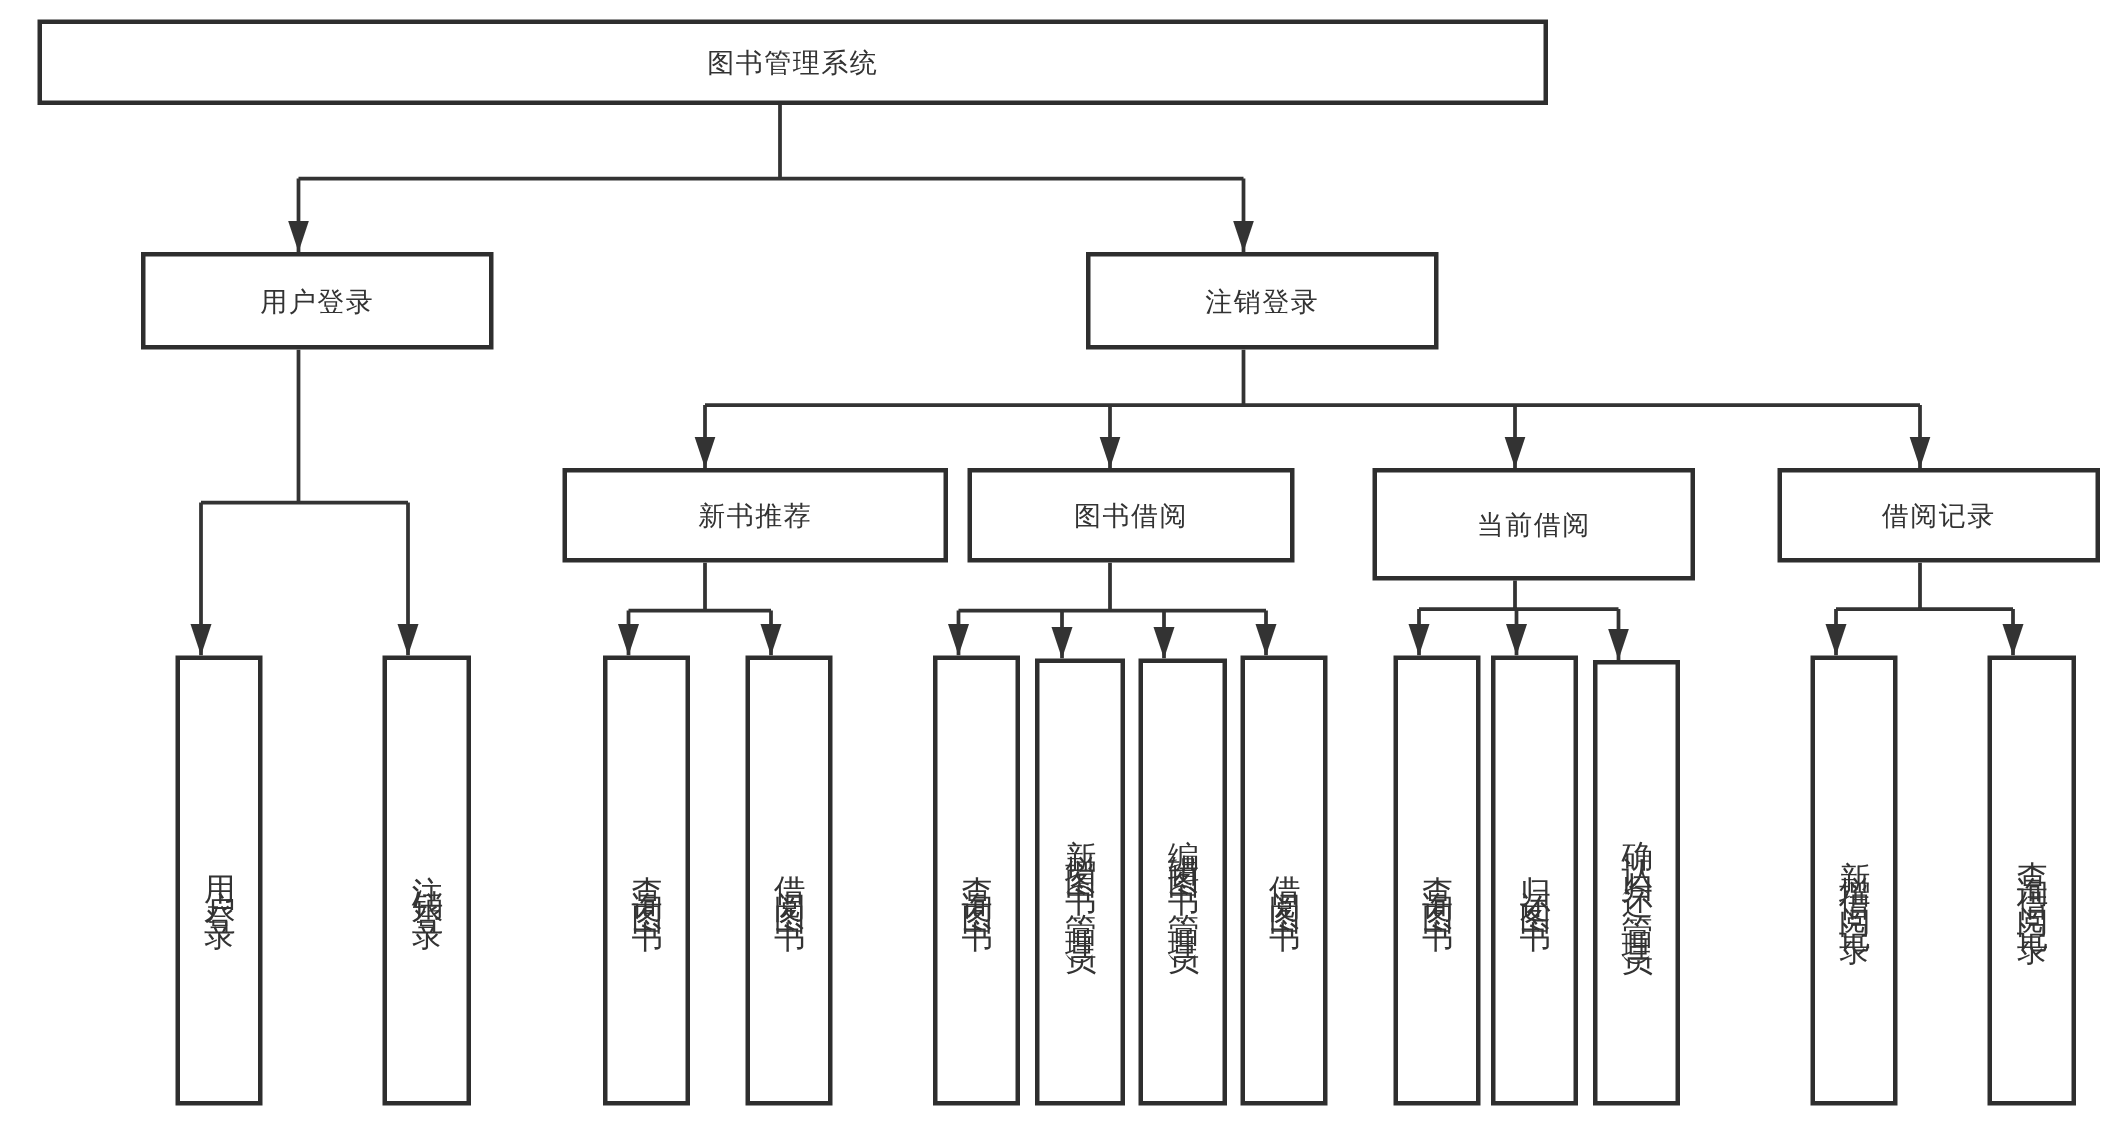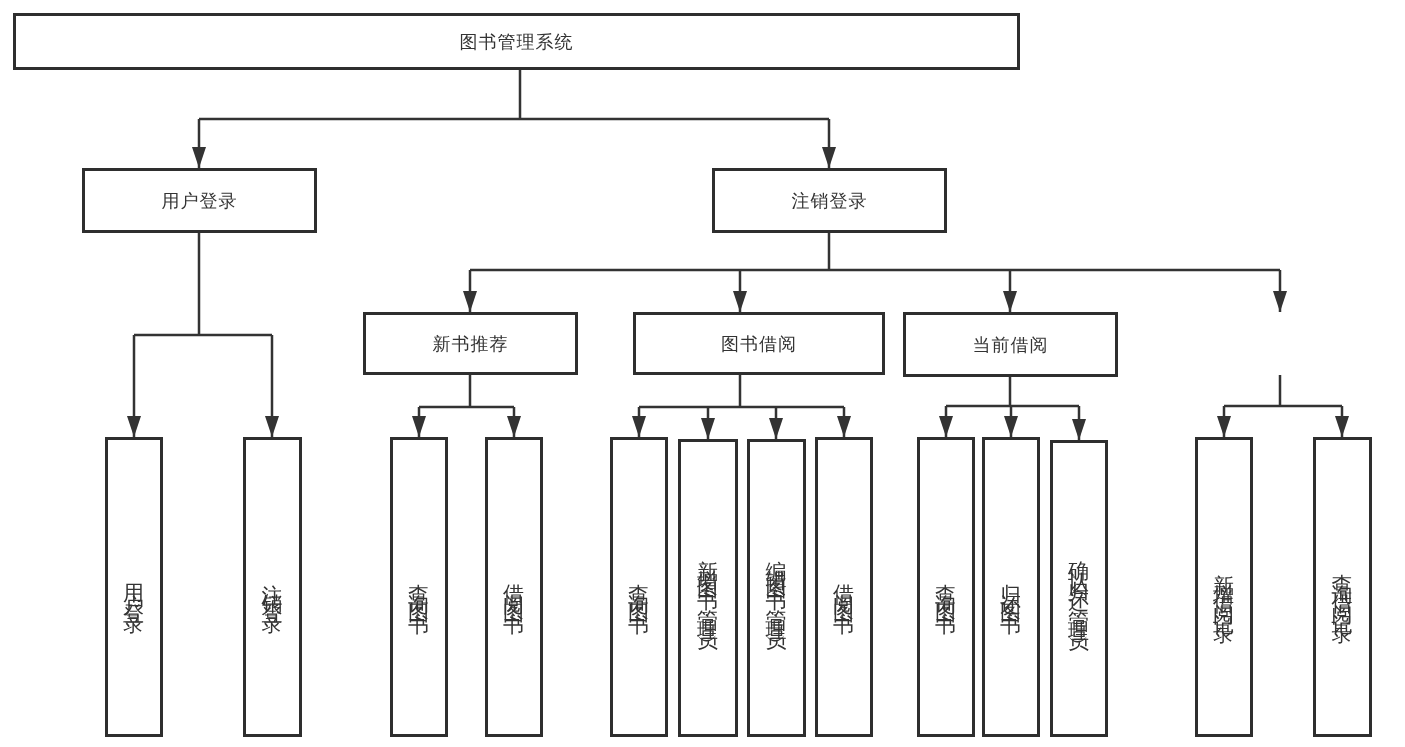--- a/index.html
+++ b/index.html
@@ -24,20 +24,21 @@
     position: absolute;
     box-sizing: border-box;
     border: 3px solid #2e2e2e;
     background: #ffffff;
     display: flex;
     align-items: center;
     justify-content: center;
     color: #333333;
     font-size: 18px;
     letter-spacing: 1px;
+    margin-left: 12px;
   }
   .node.leaf {
     font-size: 21px;
   }
   .vtext {
     writing-mode: vertical-rl;
     text-orientation: mixed;
     letter-spacing: 10px;
     line-height: 1;
     white-space: nowrap;
@@ -101,28 +102,31 @@
     <span>图书管理系统</span>
   </div>
 
   <div class="node" style="left:82px; top:168px; width:235px; height:65px;">
     <span>用户登录</span>
   </div>
   <div class="node" style="left:712px; top:168px; width:235px; height:65px;">
     <span>注销登录</span>
   </div>
 
-  <div class="node" style="left:363px; top:312px; width:215px; height:63px;">
+  <div class="node" style="left:363px; top:312px; width:257px; height:63px;">
     <span>新书推荐</span>
   </div>
-  <div class="node" style="left:633px; top:312px; width:252px; height:63px;">
+  <div class="node" style="left:633px; top:312px; width:218px; height:63px;">
     <span>图书借阅</span>
   </div>
-  <div class="node" style="left:903px; top:312px; width:215px; height:65px;">
+  <div class="node" style="left:903px; top:312px; width:215px; height:75px;">
     <span>当前借阅</span>
+  </div>
+  <div class="node" style="left:1173px; top:312px; width:215px; height:63px;">
+    <span>借阅记录</span>
   </div>
 
   <div class="node leaf" style="left:105px; top:437px; width:58px; height:300px;">
     <span class="vtext">用户登录</span>
   </div>
   <div class="node leaf" style="left:243px; top:437px; width:59px; height:300px;">
     <span class="vtext">注销登录</span>
   </div>
 
   <div class="node leaf" style="left:390px; top:437px; width:58px; height:300px;">

